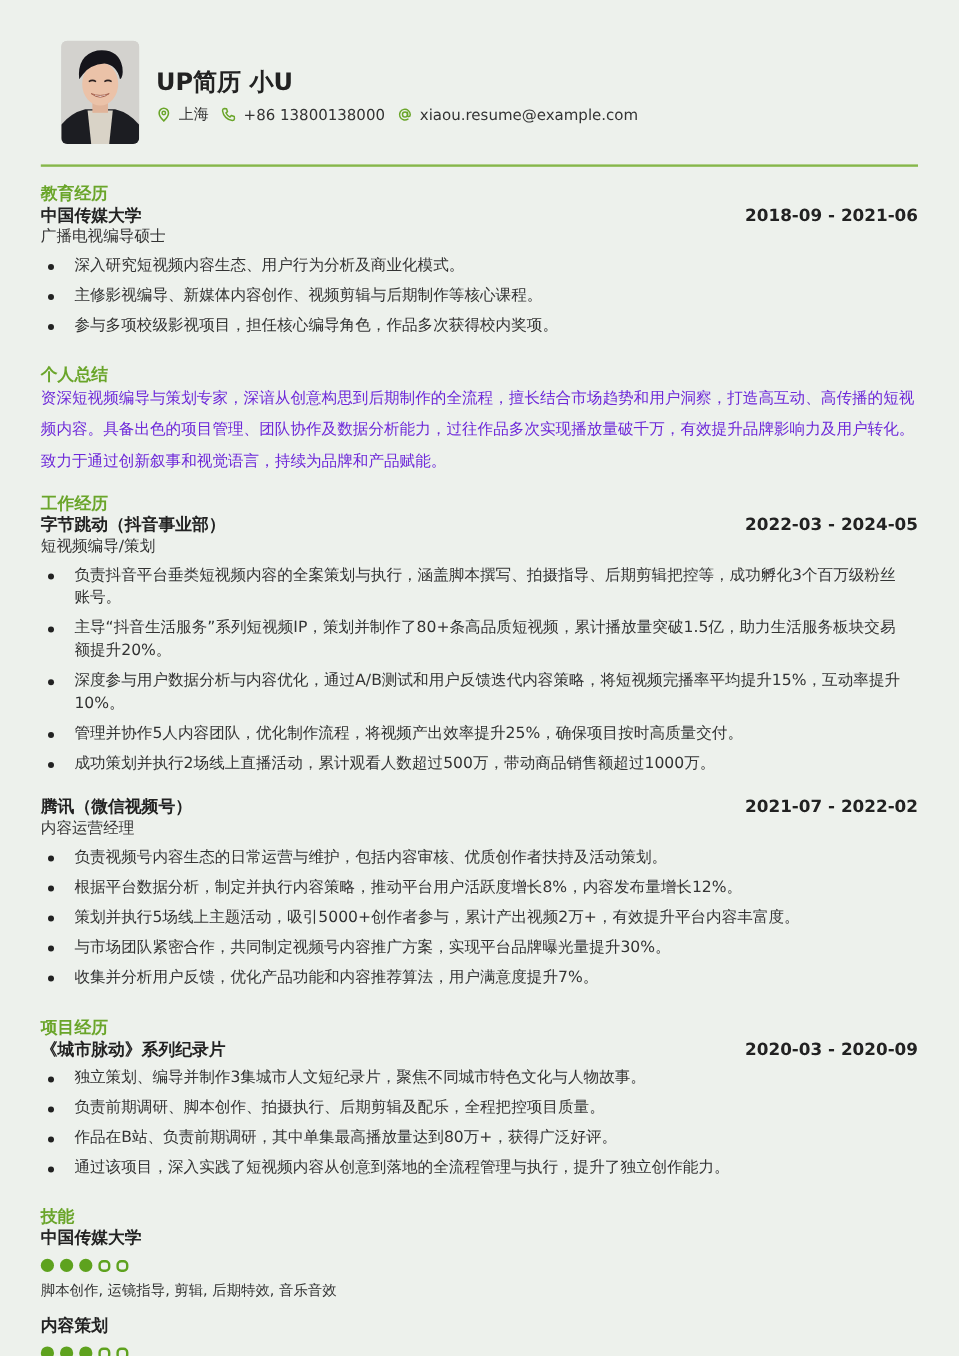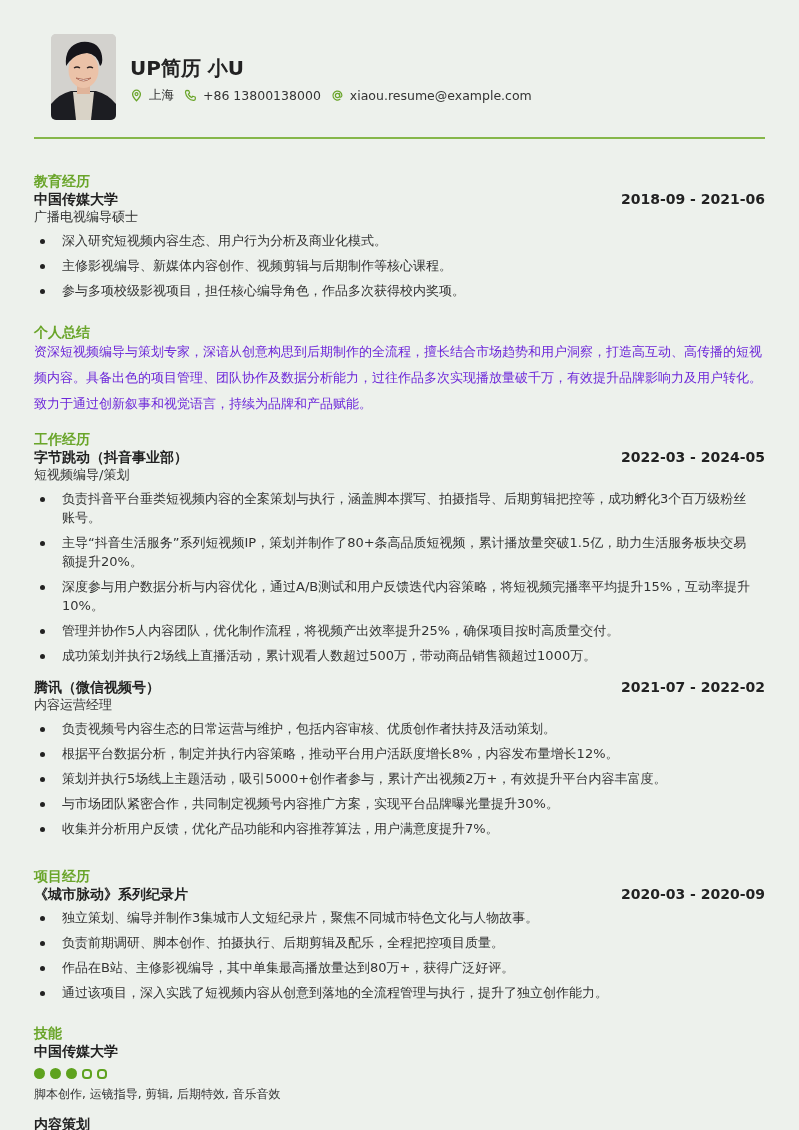--- a/index.html
+++ b/index.html
@@ -22,21 +22,21 @@
     .header-info { margin-left: 14px; }
     .name { font-size: 20px; font-weight: bold; color: #222; line-height: 26px; margin-top: 4px; }
     .contacts { display: flex; align-items: center; margin-top: 6px; font-size: 12.5px; color: #333; }
     .contact { display: flex; align-items: center; margin-right: 10px; }
     .contact .ic { width: 13px; height: 13px; margin-right: 6px; display: inline-flex; align-items: center; justify-content: center; color: #6aa52a; }
     .contact .ic svg { width: 13px; height: 13px; }
 
     .divider { position: absolute; left: 0; top: 103px; width: 731px; height: 2px; background: #86b74a; }
 
     .section-title {
-      color: #6aa52a; font-weight: bold; font-size: 14px; line-height: 18px; margin-top: 19px;
+      color: #6aa52a; font-weight: bold; font-size: 14px; line-height: 18px;
     }
     .row-head { display: flex; justify-content: space-between; font-size: 14px; font-weight: bold; line-height: 18px; color: #222; }
     .row-sub { display: flex; justify-content: flex-start; font-size: 13px; line-height: 18px; color: #333; }
     ul.bullets { list-style: none; margin-top: 5px; }
     ul.bullets li {
       position: relative; padding-left: 28px; font-size: 13px; line-height: 19px; color: #333; margin-bottom: 6px;
       padding-right: 10px;
     }
     ul.bullets li::before {
       content: ""; position: absolute; left: 6px; top: 8px; width: 5px; height: 5px; border-radius: 50%; background: #222;
@@ -144,21 +144,21 @@
     </div>
     <ul class="bullets">
       <li>负责抖音平台垂类短视频内容的全案策划与执行，涵盖脚本撰写、拍摄指导、后期剪辑把控等，成功孵化3个百万级粉丝账号。</li>
       <li>主导“抖音生活服务”系列短视频IP，策划并制作了80+条高品质短视频，累计播放量突破1.5亿，助力生活服务板块交易额提升20%。</li>
       <li>深度参与用户数据分析与内容优化，通过A/B测试和用户反馈迭代内容策略，将短视频完播率平均提升15%，互动率提升10%。</li>
       <li>管理并协作5人内容团队，优化制作流程，将视频产出效率提升25%，确保项目按时高质量交付。</li>
       <li>成功策划并执行2场线上直播活动，累计观看人数超过500万，带动商品销售额超过1000万。</li>
     </ul>
   </div>
 
-  <div class="abs" style="top:644px;">
+  <div class="abs" style="top:630px;">
     <div class="row-head">
       <span>腾讯（微信视频号）</span>
       <span>2021-07 - 2022-02</span>
     </div>
     <div class="row-sub">
       <span>内容运营经理</span>
     </div>
     <ul class="bullets">
       <li>负责视频号内容生态的日常运营与维护，包括内容审核、优质创作者扶持及活动策划。</li>
       <li>根据平台数据分析，制定并执行内容策略，推动平台用户活跃度增长8%，内容发布量增长12%。</li>
@@ -170,21 +170,21 @@
 
   <div class="abs" style="top:814px;">
     <div class="section-title">项目经历</div>
     <div class="row-head">
       <span>《城市脉动》系列纪录片</span>
       <span>2020-03 - 2020-09</span>
     </div>
     <ul class="bullets">
       <li>独立策划、编导并制作3集城市人文短纪录片，聚焦不同城市特色文化与人物故事。</li>
       <li>负责前期调研、脚本创作、拍摄执行、后期剪辑及配乐，全程把控项目质量。</li>
-      <li>作品在B站、主修影视编导，其中单集最高播放量达到80万+，获得广泛好评。</li>
+      <li>作品在B站、负责前期调研，其中单集最高播放量达到80万+，获得广泛好评。</li>
       <li>通过该项目，深入实践了短视频内容从创意到落地的全流程管理与执行，提升了独立创作能力。</li>
     </ul>
   </div>
 
   <div class="abs" style="top:971px;">
     <div class="section-title">技能</div>
     <div>
       <div class="skill-name">中国传媒大学</div>
       <div class="dots">
         <span class="dot"></span>

